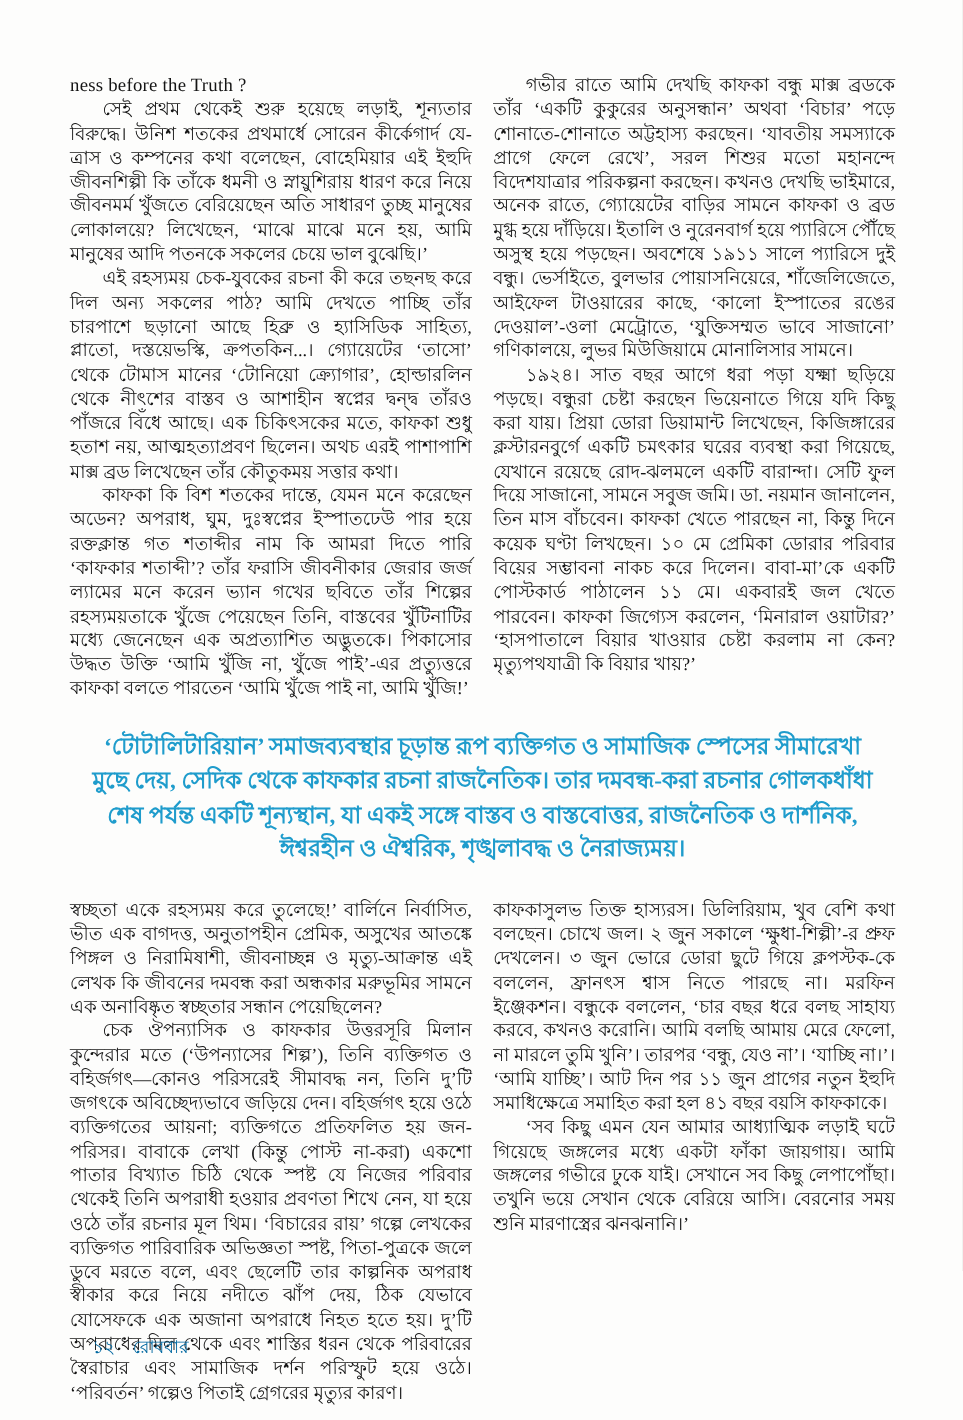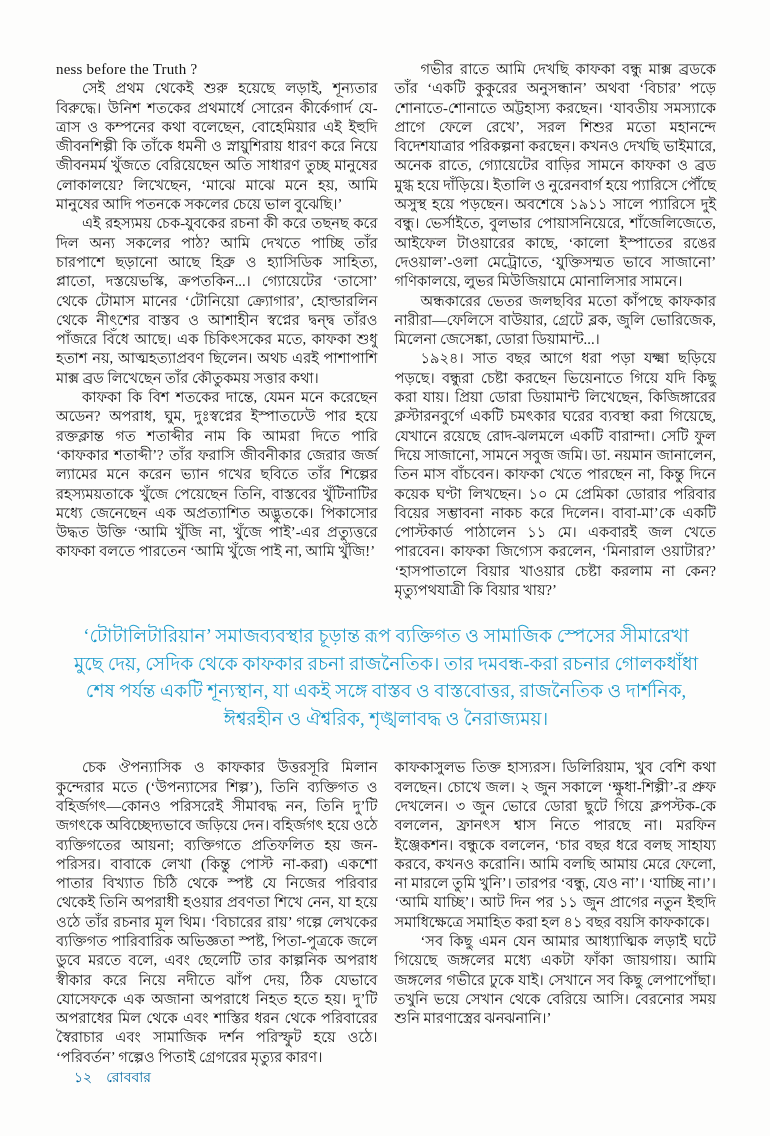--- a/index.html
+++ b/index.html
@@ -42,21 +42,21 @@
     font-size: 15px;
     letter-spacing: 0.2px;
     text-align: left;
   }
   .pullquote {
     margin: 22px 4px 26px 4px;
     padding: 0 10px;
     text-align: center;
     font-size: 18.6px;
     line-height: 27.5px;
-    font-weight: normal;
+    font-weight: bold;
   }
   .pagefooter {
     position: absolute;
     left: 74px;
     bottom: 46px;
     font-size: 14px;
     color: #0369a1;
   }
   .pagefooter .pageno {
     margin-right: 14px;
@@ -69,29 +69,29 @@
 
   <section class="cols">
     <div class="col">
       <p class="english">ness before the Truth ?</p>
       <p class="ind">সেই প্রথম থেকেই শুরু হয়েছে লড়াই, শূন্যতার বিরুদ্ধে। উনিশ শতকের প্রথমার্ধে সোরেন কীর্কেগার্দ যে-ত্রাস ও কম্পনের কথা বলেছেন, বোহেমিয়ার এই ইহুদি জীবনশিল্পী কি তাঁকে ধমনী ও স্নায়ুশিরায় ধারণ করে নিয়ে জীবনমর্ম খুঁজতে বেরিয়েছেন অতি সাধারণ তুচ্ছ মানুষের লোকালয়ে? লিখেছেন, ‘মাঝে মাঝে মনে হয়, আমি মানুষের আদি পতনকে সকলের চেয়ে ভাল বুঝেছি।’</p>
       <p class="ind">এই রহস্যময় চেক-যুবকের রচনা কী করে তছনছ করে দিল অন্য সকলের পাঠ? আমি দেখতে পাচ্ছি তাঁর চারপাশে ছড়ানো আছে হিব্রু ও হ্যাসিডিক সাহিত্য, প্লাতো, দস্তয়েভস্কি, ক্রপতকিন...। গ্যোয়েটের ‘তাসো’ থেকে টোমাস মানের ‘টোনিয়ো ক্র্যোগার’, হোল্ডারলিন থেকে নীৎশের বাস্তব ও আশাহীন স্বপ্নের দ্বন্দ্ব তাঁরও পাঁজরে বিঁধে আছে। এক চিকিৎসকের মতে, কাফকা শুধু হতাশ নয়, আত্মহত্যাপ্রবণ ছিলেন। অথচ এরই পাশাপাশি মাক্স ব্রড লিখেছেন তাঁর কৌতুকময় সত্তার কথা।</p>
       <p class="ind">কাফকা কি বিশ শতকের দান্তে, যেমন মনে করেছেন অডেন? অপরাধ, ঘুম, দুঃস্বপ্নের ইস্পাতঢেউ পার হয়ে রক্তক্লান্ত গত শতাব্দীর নাম কি আমরা দিতে পারি ‘কাফকার শতাব্দী’? তাঁর ফরাসি জীবনীকার জেরার জর্জ ল্যামের মনে করেন ভ্যান গখের ছবিতে তাঁর শিল্পের রহস্যময়তাকে খুঁজে পেয়েছেন তিনি, বাস্তবের খুঁটিনাটির মধ্যে জেনেছেন এক অপ্রত্যাশিত অদ্ভুতকে। পিকাসোর উদ্ধত উক্তি ‘আমি খুঁজি না, খুঁজে পাই’-এর প্রত্যুত্তরে কাফকা বলতে পারতেন ‘আমি খুঁজে পাই না, আমি খুঁজি!’</p>
     </div>
     <div class="col">
       <p class="ind">গভীর রাতে আমি দেখছি কাফকা বন্ধু মাক্স ব্রডকে তাঁর ‘একটি কুকুরের অনুসন্ধান’ অথবা ‘বিচার’ পড়ে শোনাতে-শোনাতে অট্টহাস্য করছেন। ‘যাবতীয় সমস্যাকে প্রাগে ফেলে রেখে’, সরল শিশুর মতো মহানন্দে বিদেশযাত্রার পরিকল্পনা করছেন। কখনও দেখছি ভাইমারে, অনেক রাতে, গ্যোয়েটের বাড়ির সামনে কাফকা ও ব্রড মুগ্ধ হয়ে দাঁড়িয়ে। ইতালি ও নুরেনবার্গ হয়ে প্যারিসে পৌঁছে অসুস্থ হয়ে পড়ছেন। অবশেষে ১৯১১ সালে প্যারিসে দুই বন্ধু। ভের্সাইতে, বুলভার পোয়াসনিয়েরে, শাঁজেলিজেতে, আইফেল টাওয়ারের কাছে, ‘কালো ইস্পাতের রঙের দেওয়াল’-ওলা মেট্রোতে, ‘যুক্তিসম্মত ভাবে সাজানো’ গণিকালয়ে, লুভর মিউজিয়ামে মোনালিসার সামনে।</p>
-      <p class="ind">অন্ধকারের ভেতর জলছবির মতো কাঁপছে কাফকার নারীরা—ফেলিসে বাউয়ার, গ্রেটে ব্লক, জুলি ভোরিজেক, মিলেনা জেসেঙ্কা, ডোরা ডিয়ামান্ট...।</p>
       <p class="ind">১৯২৪। সাত বছর আগে ধরা পড়া যক্ষ্মা ছড়িয়ে পড়ছে। বন্ধুরা চেষ্টা করছেন ভিয়েনাতে গিয়ে যদি কিছু করা যায়। প্রিয়া ডোরা ডিয়ামান্ট লিখেছেন, কিজিঙ্গারের ক্লস্টারনবুর্গে একটি চমৎকার ঘরের ব্যবস্থা করা গিয়েছে, যেখানে রয়েছে রোদ-ঝলমলে একটি বারান্দা। সেটি ফুল দিয়ে সাজানো, সামনে সবুজ জমি। ডা. নয়মান জানালেন, তিন মাস বাঁচবেন। কাফকা খেতে পারছেন না, কিন্তু দিনে কয়েক ঘণ্টা লিখছেন। ১০ মে প্রেমিকা ডোরার পরিবার বিয়ের সম্ভাবনা নাকচ করে দিলেন। বাবা-মা’কে একটি পোস্টকার্ড পাঠালেন ১১ মে। একবারই জল খেতে পারবেন। কাফকা জিগ্যেস করলেন, ‘মিনারাল ওয়াটার?’ ‘হাসপাতালে বিয়ার খাওয়ার চেষ্টা করলাম না কেন? মৃত্যুপথযাত্রী কি বিয়ার খায়?’</p>
     </div>
   </section>
 
   <blockquote class="pullquote" style="color: rgb(31, 156, 204);">‘টোটালিটারিয়ান’ সমাজব্যবস্থার চূড়ান্ত রূপ ব্যক্তিগত ও সামাজিক স্পেসের সীমারেখা মুছে দেয়, সেদিক থেকে কাফকার রচনা রাজনৈতিক। তার দমবন্ধ-করা রচনার গোলকধাঁধা শেষ পর্যন্ত একটি শূন্যস্থান, যা একই সঙ্গে বাস্তব ও বাস্তবোত্তর, রাজনৈতিক ও দার্শনিক, ঈশ্বরহীন ও ঐশ্বরিক, শৃঙ্খলাবদ্ধ ও নৈরাজ্যময়।</blockquote>
 
   <section class="cols">
     <div class="col">
+      <p>স্বচ্ছতা একে রহস্যময় করে তুলেছে!’ বার্লিনে নির্বাসিত, ভীত এক বাগদত্ত, অনুতাপহীন প্রেমিক, অসুখের আতঙ্কে পিঙ্গল ও নিরামিষাশী, জীবনাচ্ছন্ন ও মৃত্যু-আক্রান্ত এই লেখক কি জীবনের দমবন্ধ করা অন্ধকার মরুভূমির সামনে এক অনাবিষ্কৃত স্বচ্ছতার সন্ধান পেয়েছিলেন?</p>
       <p class="ind">চেক ঔপন্যাসিক ও কাফকার উত্তরসূরি মিলান কুন্দেরার মতে (‘উপন্যাসের শিল্প’), তিনি ব্যক্তিগত ও বহির্জগৎ—কোনও পরিসরেই সীমাবদ্ধ নন, তিনি দু’টি জগৎকে অবিচ্ছেদ্যভাবে জড়িয়ে দেন। বহির্জগৎ হয়ে ওঠে ব্যক্তিগতের আয়না; ব্যক্তিগতে প্রতিফলিত হয় জন-পরিসর। বাবাকে লেখা (কিন্তু পোস্ট না-করা) একশো পাতার বিখ্যাত চিঠি থেকে স্পষ্ট যে নিজের পরিবার থেকেই তিনি অপরাধী হওয়ার প্রবণতা শিখে নেন, যা হয়ে ওঠে তাঁর রচনার মূল থিম। ‘বিচারের রায়’ গল্পে লেখকের ব্যক্তিগত পারিবারিক অভিজ্ঞতা স্পষ্ট, পিতা-পুত্রকে জলে ডুবে মরতে বলে, এবং ছেলেটি তার কাল্পনিক অপরাধ স্বীকার করে নিয়ে নদীতে ঝাঁপ দেয়, ঠিক যেভাবে যোসেফকে এক অজানা অপরাধে নিহত হতে হয়। দু’টি অপরাধের মিল থেকে এবং শাস্তির ধরন থেকে পরিবারের স্বৈরাচার এবং সামাজিক দর্শন পরিস্ফুট হয়ে ওঠে। ‘পরিবর্তন’ গল্পেও পিতাই গ্রেগরের মৃত্যুর কারণ।</p>
 
     </div>
     <div class="col">
       <p>কাফকাসুলভ তিক্ত হাস্যরস। ডিলিরিয়াম, খুব বেশি কথা বলছেন। চোখে জল। ২ জুন সকালে ‘ক্ষুধা-শিল্পী’-র প্রুফ দেখলেন। ৩ জুন ভোরে ডোরা ছুটে গিয়ে ক্লপস্টক-কে বললেন, ফ্রানৎস শ্বাস নিতে পারছে না। মরফিন ইঞ্জেকশন। বন্ধুকে বললেন, ‘চার বছর ধরে বলছ সাহায্য করবে, কখনও করোনি। আমি বলছি আমায় মেরে ফেলো, না মারলে তুমি খুনি’। তারপর ‘বন্ধু, যেও না’। ‘যাচ্ছি না।’। ‘আমি যাচ্ছি’। আট দিন পর ১১ জুন প্রাগের নতুন ইহুদি সমাধিক্ষেত্রে সমাহিত করা হল ৪১ বছর বয়সি কাফকাকে।</p>
       <p class="ind">‘সব কিছু এমন যেন আমার আধ্যাত্মিক লড়াই ঘটে গিয়েছে জঙ্গলের মধ্যে একটা ফাঁকা জায়গায়। আমি জঙ্গলের গভীরে ঢুকে যাই। সেখানে সব কিছু লেপাপোঁছা। তখুনি ভয়ে সেখান থেকে বেরিয়ে আসি। বেরনোর সময় শুনি মারণাস্ত্রের ঝনঝনানি।’</p>
 
     </div>
   </section>
 

